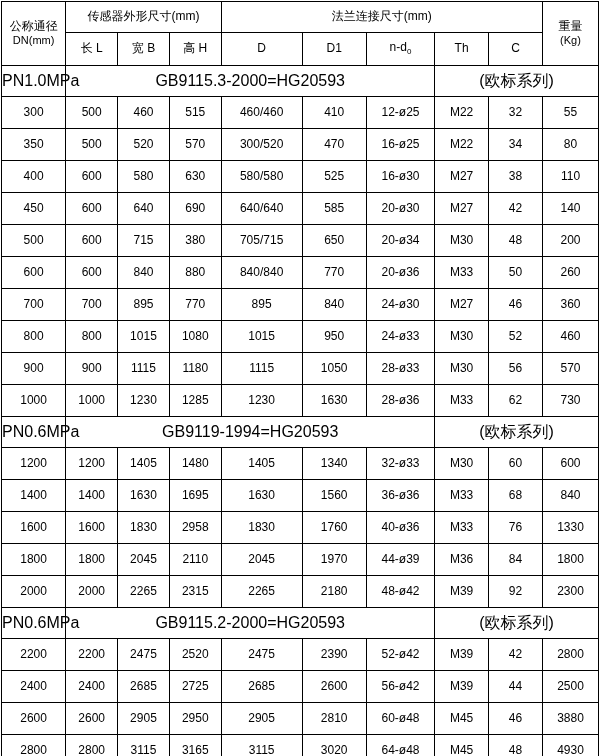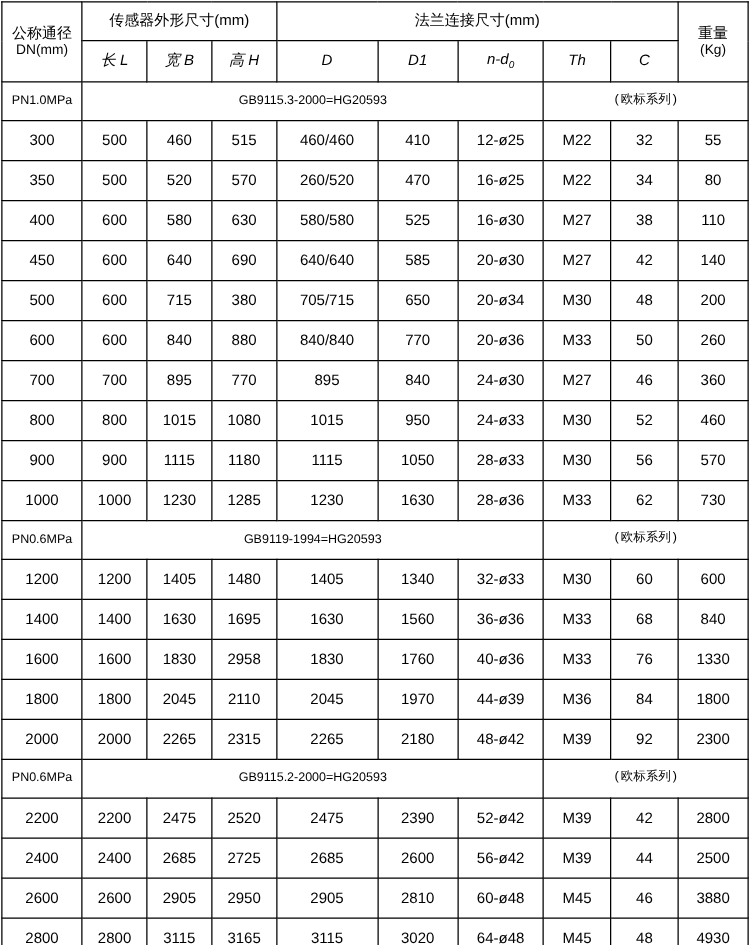--- a/index.html
+++ b/index.html
@@ -40,43 +40,42 @@
   col.c2 { width: 50px; }
   col.c3 { width: 50px; }
   col.c4 { width: 78px; }
   col.c5 { width: 62px; }
   col.c6 { width: 66px; }
   col.c7 { width: 52px; }
   col.c8 { width: 52px; }
   col.c9 { width: 54px; }
 
   tr.head-row-1 td { height: 30px; font-size: 12px; }
-  tr.head-row-2 td { height: 32px; font-size: 12px; font-style: italic; }
+  tr.head-row-2 td { height: 32px; font-size: 12px; }
   tr.data td { height: 31px; font-size: 12px; }
-  tr.section td { height: 30px; font-size: 10px; margin-left: 12px; }
+  tr.section td { height: 30px; font-size: 16px; margin-left: 12px; }
 
   .hdr-stack {
     display: block;
     line-height: 1.25;
   }
   .sub {
     font-size: 11px;
   }
   .sec-label {
     text-align: left;
     padding-left: 8px;
   }
   .sec-std {
     text-align: left;
     padding-left: 4px;
   }
   .sec-note {
     text-align: right;
     padding-right: 8px;
-    font-family: Liberation Mono, monospace;
   }
   .nd0 sub {
     font-size: 8px;
   }
 </style>
 </head>
 <body>
 
 <div id="sheet">
   <table class="spec">
@@ -130,21 +129,21 @@
           <td>12-ø25</td>
           <td>M22</td>
           <td>32</td>
           <td>55</td>
         </tr>
         <tr class="data">
           <td>350</td>
           <td>500</td>
           <td>520</td>
           <td>570</td>
-          <td>260/520</td>
+          <td>300/520</td>
           <td>470</td>
           <td>16-ø25</td>
           <td>M22</td>
           <td>34</td>
           <td>80</td>
         </tr>
         <tr class="data">
           <td>400</td>
           <td>600</td>
           <td>580</td>

